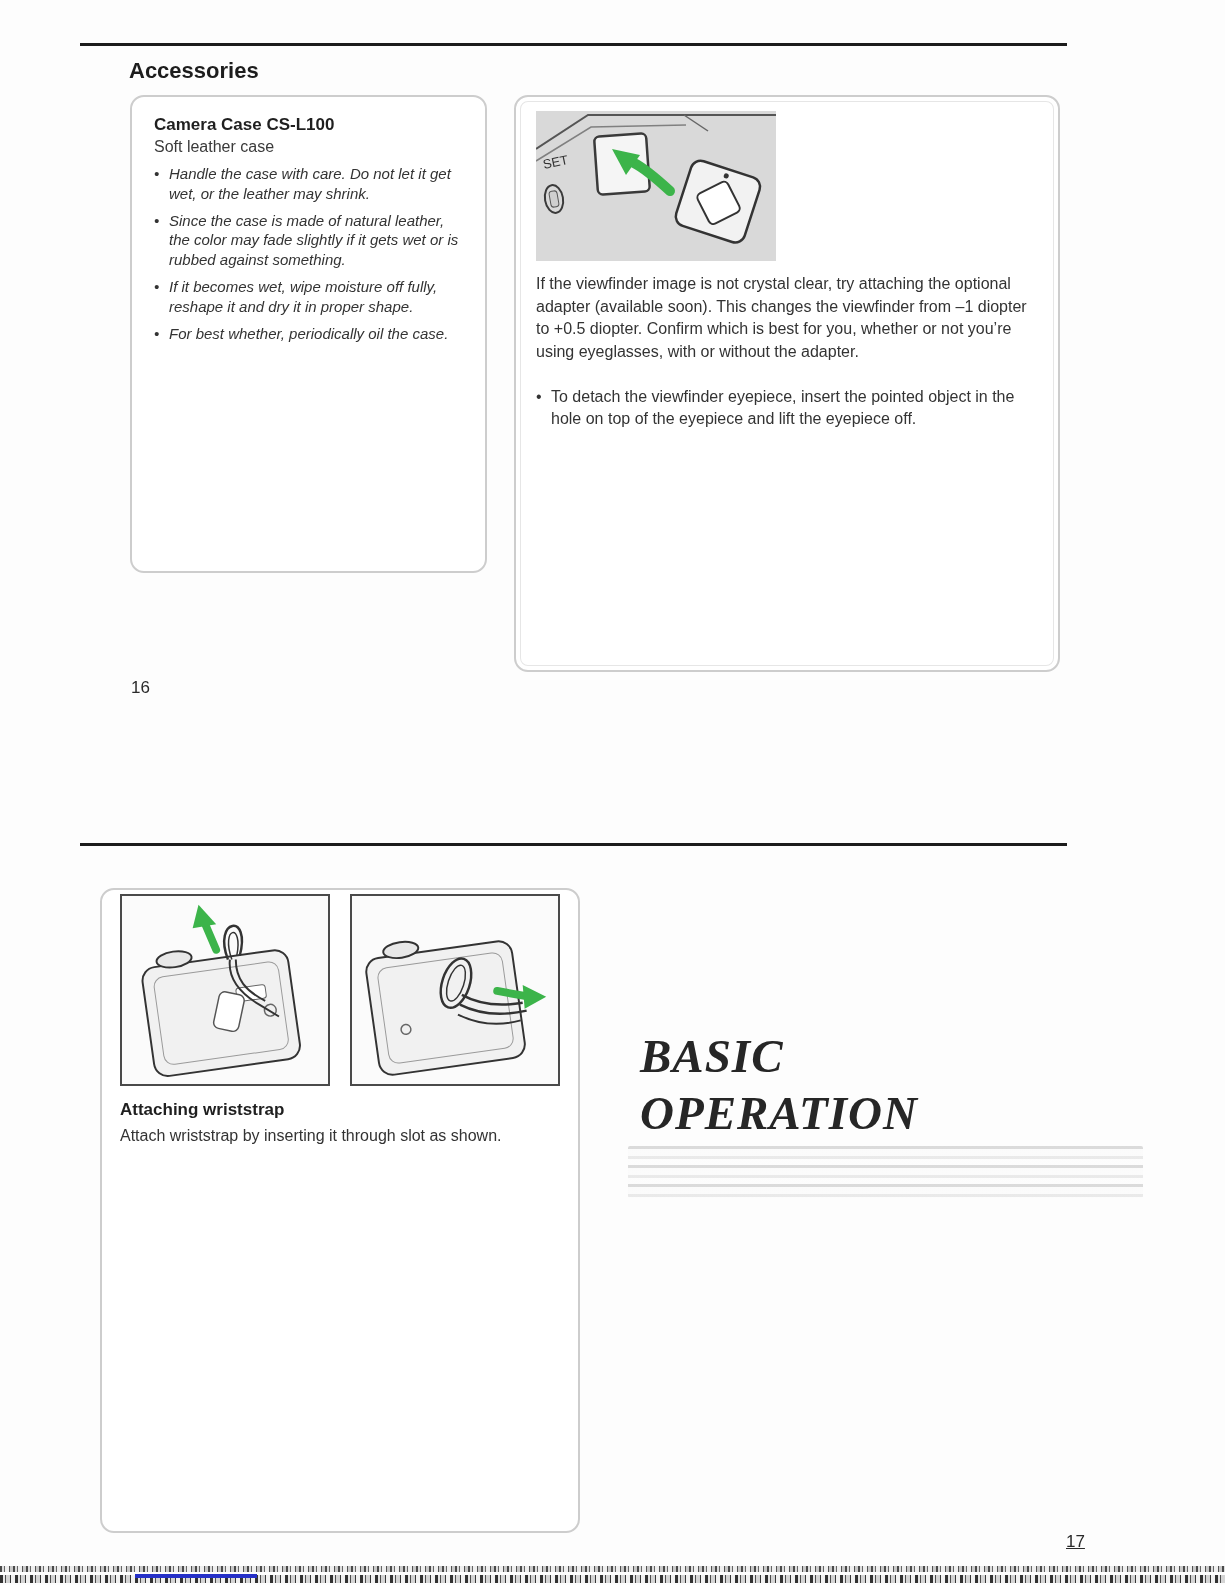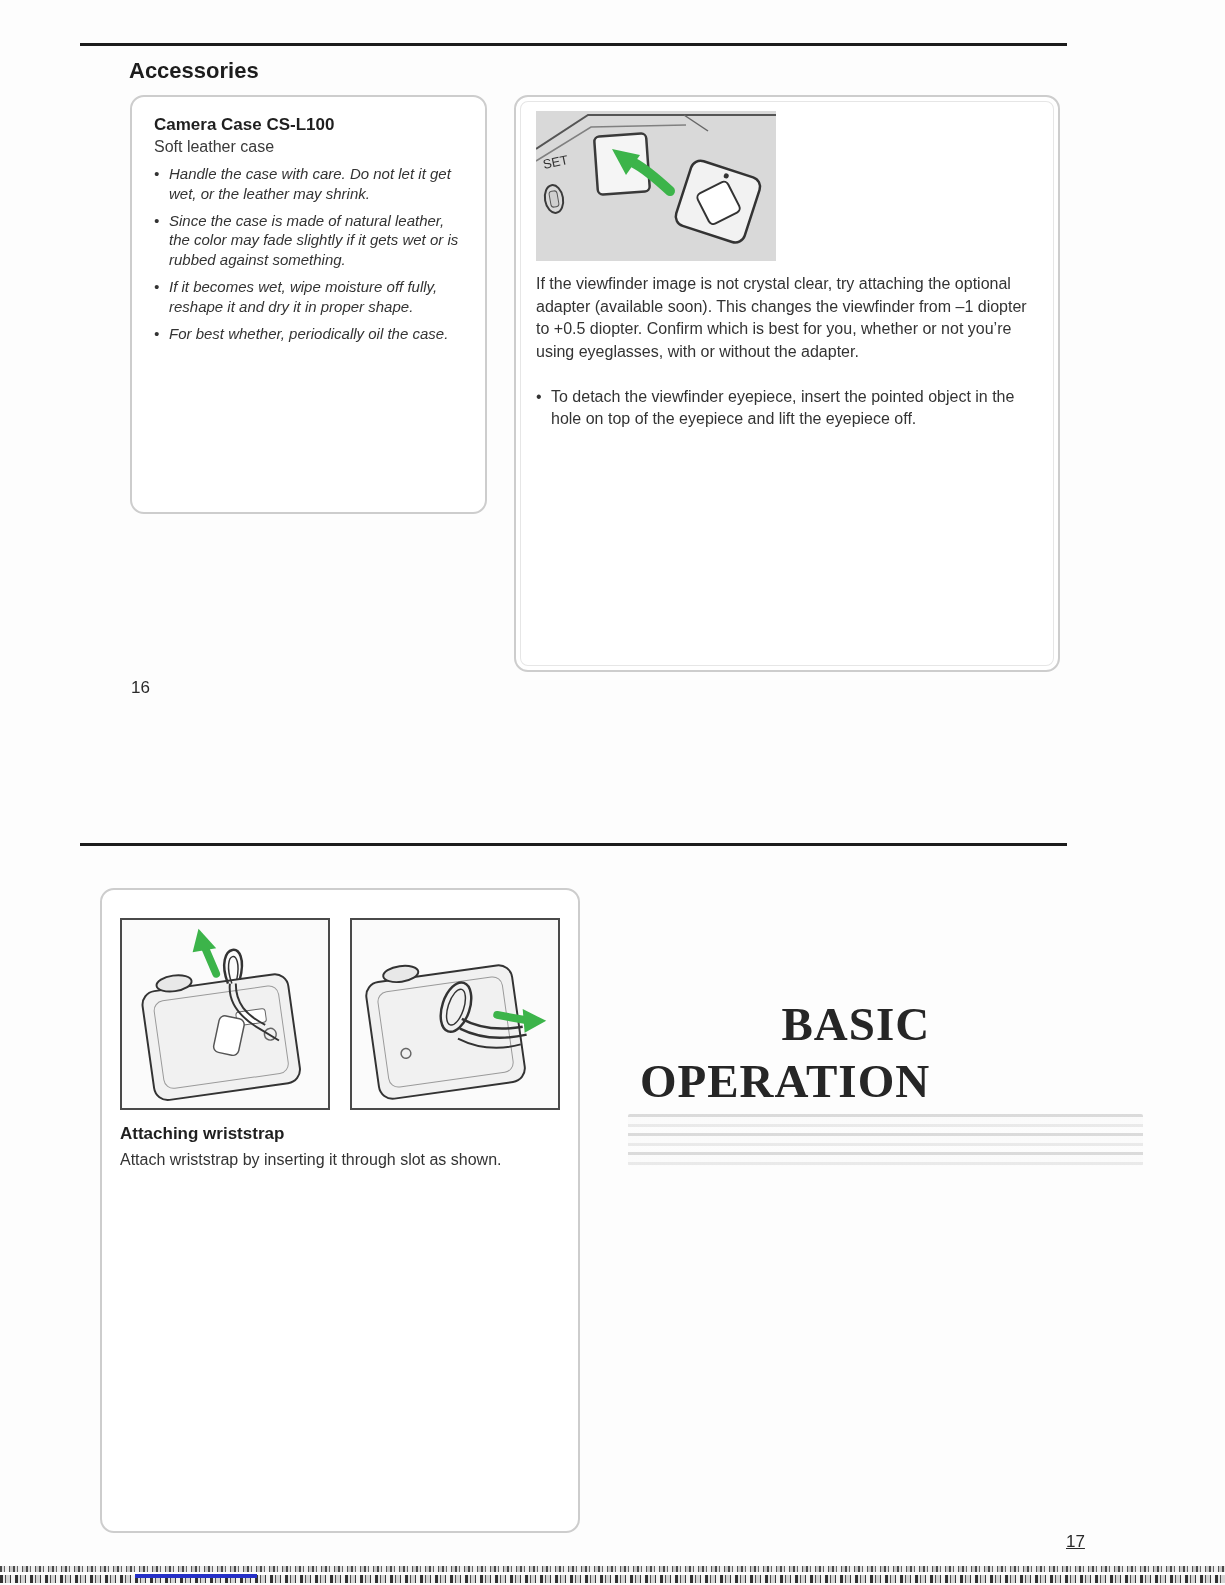--- a/index.html
+++ b/index.html
@@ -11,24 +11,24 @@
     color:#2e2e2e;
     overflow:hidden;
   }
   .rule { position:absolute; left:80px; width:987px; height:3px; background:#1c1c1c; }
   .rule-top { top:43px; }
   .rule-mid { top:843px; }
 
   .section-title { position:absolute; left:129px; top:58px; font-size:22px; font-weight:bold; color:#1d1d1d; }
 
   .box { position:absolute; background:#fff; border:2px solid #cdcdcd; border-radius:14px; }
-  .box-left  { left:130px; top:95px;  width:357px; height:419px; padding:18px 22px; }
+  .box-left  { left:130px; top:95px;  width:357px; height:478px; padding:18px 22px; }
   .box-right { left:514px; top:95px;  width:546px; height:577px; padding:10px 20px;
                box-shadow: inset 0 0 0 4px #fff, inset 0 0 0 5px #e6e6e6; }
-  .box-wrist { left:100px; top:888px; width:480px; height:645px; padding:28px 18px; }
+  .box-wrist { left:100px; top:888px; width:480px; height:645px; padding:4px 18px; }
 
   .box-title { font-size:17px; font-weight:bold; color:#1f1f1f; margin-bottom:3px; }
   .box-sub   { font-size:16px; color:#3a3a3a; margin-bottom:8px; }
 
   ul.bullets { list-style:none; }
   ul.bullets li { position:relative; padding-left:15px; margin-bottom:7px; }
   ul.bullets li::before { content:"•"; position:absolute; left:0; top:0; }
   .italic li { font-style:italic; font-size:15px; line-height:1.32; color:#333; }
 
   .viewfinder-illus { width:240px; height:150px; margin:4px 0 12px 0; }
@@ -40,26 +40,25 @@
   .pagenum-16 { left:131px; top:678px; }
   .pagenum-17 { left:1066px; top:1532px;text-decoration:underline; }
 
   .wrist-illus-row { display:flex; gap:20px; }
   .illus-frame { width:212px; height:192px; border:2px solid #4a4a4a; background:#fbfbfb; }
   .illus-frame svg { display:block; width:100%; height:100%; }
   .wrist-title { font-size:17px; font-weight:bold; color:#1f1f1f; margin:14px 0 5px 0; }
   .wrist-body { font-size:16px; line-height:1.42; color:#333; }
 
   .basic-op {
-    position:absolute; left:640px; top:996px;
+    position:absolute; left:640px; top:1028px;
     font-family:"Liberation Serif", serif;
-    font-weight:bold;
+    font-style:italic; font-weight:bold;
     font-size:47px; line-height:1.22; letter-spacing:1px;
     color:#262626;
-    text-align:right;
   }
   .smudge {
     position:absolute; left:-12px; top:118px; width:515px; height:52px;
     background: repeating-linear-gradient(180deg,
       rgba(140,140,140,0.30) 0px, rgba(140,140,140,0.30) 3px,
       rgba(235,235,235,0.12) 3px, rgba(235,235,235,0.12) 10px,
       rgba(165,165,165,0.22) 10px, rgba(165,165,165,0.22) 13px,
       rgba(245,245,245,0.08) 13px, rgba(245,245,245,0.08) 19px);
     border-radius:2px;
   }

